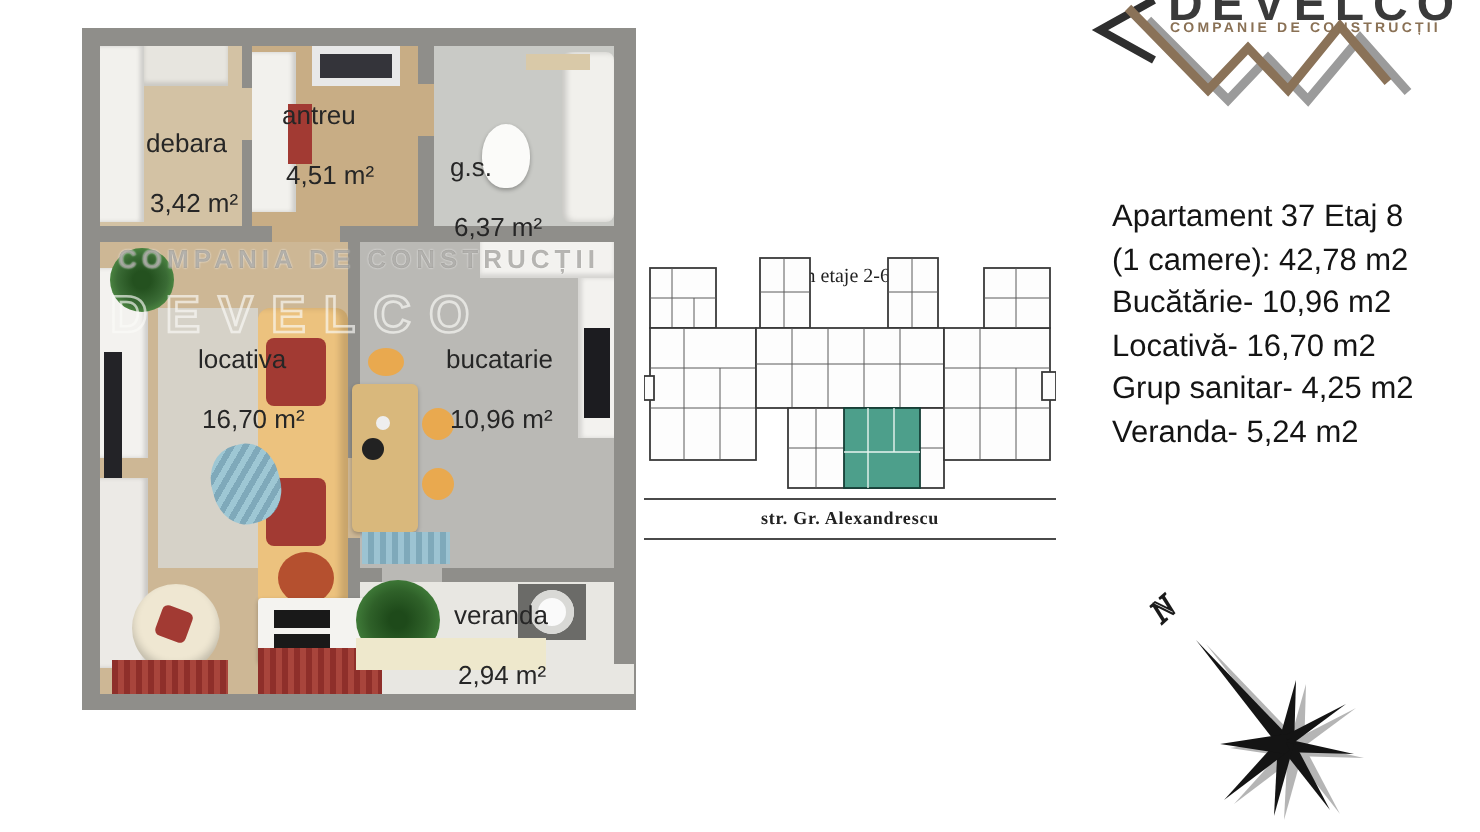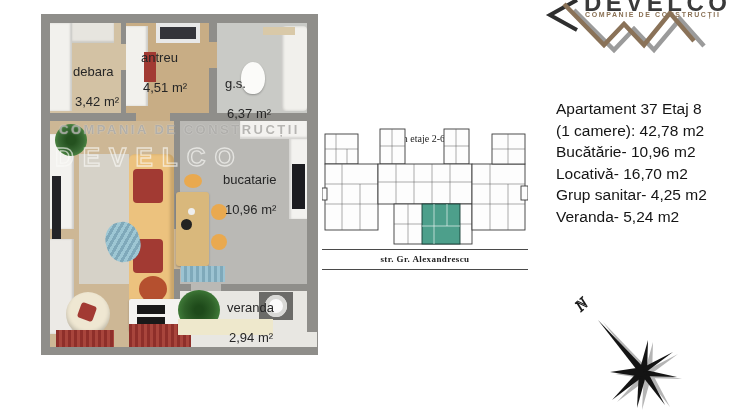--- a/index.html
+++ b/index.html
@@ -123,20 +123,24 @@
       <span class="rarea">3,42 m²</span>
     </div>
     <div class="room-label" style="left:100px;top:36px;">
       <span class="rname">antreu</span>
       <span class="rarea">4,51 m²</span>
     </div>
     <div class="room-label" style="left:184px;top:62px;">
       <span class="rname">g.s.</span>
       <span class="rarea">6,37 m²</span>
     </div>
+    <div class="room-label" style="left:58px;top:158px;">
+      <span class="rname">locativa</span>
+      <span class="rarea">16,70 m²</span>
+    </div>
     <div class="room-label" style="left:182px;top:158px;">
       <span class="rname">bucatarie</span>
       <span class="rarea">10,96 m²</span>
     </div>
     <div class="room-label" style="left:186px;top:286px;">
       <span class="rname">veranda</span>
       <span class="rarea">2,94 m²</span>
     </div>
   </div>
 

